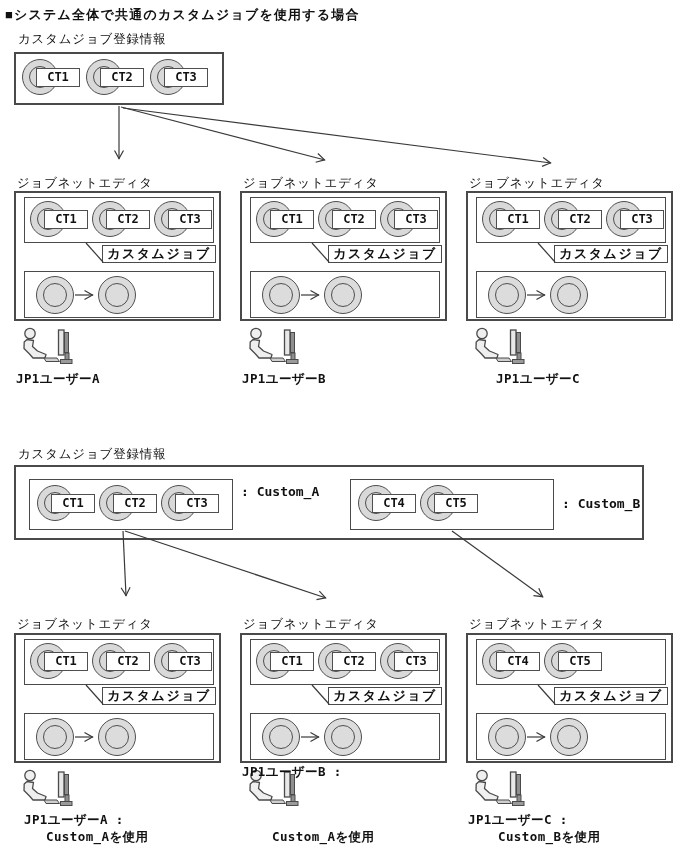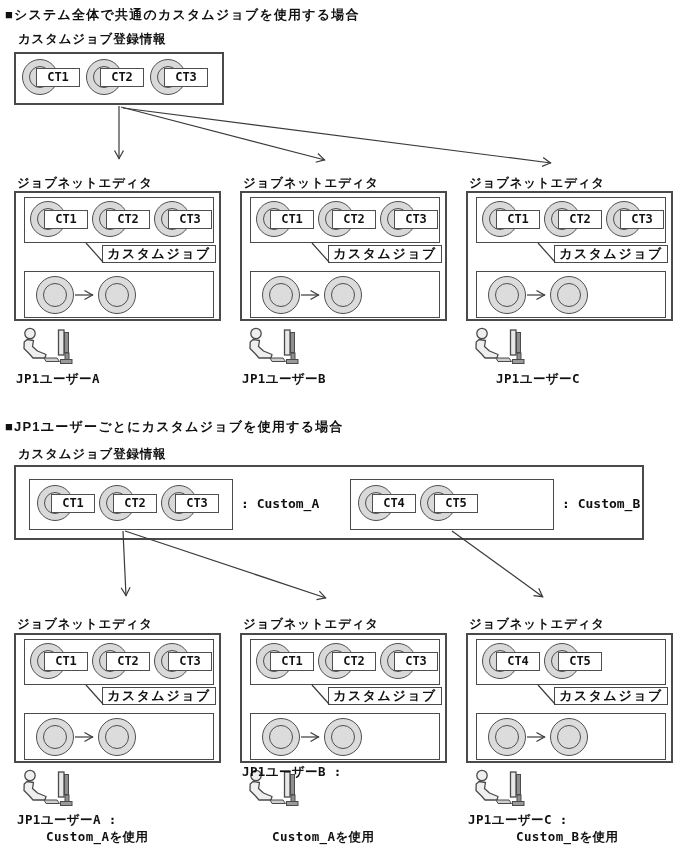--- a/index.html
+++ b/index.html
@@ -1,20 +1,20 @@
 <!DOCTYPE html>
 <html><head>
 <meta charset="utf-8">
 <style>
   html,body{margin:0;padding:0;background:#fff;}
   #stage{position:relative;width:676px;height:853px;background:#fff;overflow:hidden;
          font-family:"Liberation Sans",sans-serif;color:#111;}
   .abs{position:absolute;}
   .hdr{font-size:13px;font-weight:600;letter-spacing:1.2px;white-space:nowrap;}
-  .lbl{font-size:12.5px;font-weight:700;letter-spacing:0.8px;white-space:nowrap;}
+  .lbl{font-size:12.5px;font-weight:400;letter-spacing:0.8px;white-space:nowrap;}
   .usr{font-size:12.5px;font-weight:600;letter-spacing:0.4px;white-space:nowrap;
        font-family:"DejaVu Sans Mono","Liberation Sans",sans-serif;}
   .mono{font-family:"DejaVu Sans Mono",monospace;font-size:13px;font-weight:600;white-space:nowrap;}
   .box2{border:2px solid #4a4a4a;background:#fff;box-sizing:border-box;}
   .box1{border:1.5px solid #4a4a4a;background:#fff;box-sizing:border-box;}
   
   .ct{width:60px;height:44px;}
   .ct i{position:absolute;left:0;top:3px;width:36px;height:36px;border-radius:50%;
         background:#d9d9d9;border:1.6px solid #4f4f4f;box-sizing:border-box;}
   .ct b{position:absolute;left:7px;top:10px;width:22px;height:22px;border-radius:50%;
@@ -164,41 +164,40 @@
     </div>
   <div class="abs jn" style="left:550px;top:276px">
       <i></i>
       <b></b>
     </div>
   <svg class="abs person" style="left:472px;top:327px">
       <use href="#psn"></use>
     </svg>
   <div class="abs usr" style="left:496px;top:371px">JP1ユーザーC</div>
 
-  <div class="abs hdr" style="left:5px;top:418px">■JP1ユーザーごとにカスタムジョブを使用する場合</div>
   <div class="abs lbl" style="left:18px;top:446px">カスタムジョブ登録情報</div>
 
   <div class="abs box2" style="left:14px;top:465px;width:630px;height:75px"></div>
   <div class="abs box1" style="left:29px;top:479px;width:204px;height:51px"></div>
   <div class="abs ct" style="left:37px;top:482px">
       <i></i>
       <b></b>
       <span>CT1</span>
     </div>
   <div class="abs ct" style="left:99px;top:482px">
       <i></i>
       <b></b>
       <span>CT2</span>
     </div>
   <div class="abs ct" style="left:161px;top:482px">
       <i></i>
       <b></b>
       <span>CT3</span>
     </div>
-  <div class="abs mono" style="left:241px;top:496px">: Custom_A</div>
+  <div class="abs mono" style="left:241px;top:484px">: Custom_A</div>
 
   <div class="abs box1" style="left:350px;top:479px;width:204px;height:51px"></div>
   <div class="abs ct" style="left:358px;top:482px">
       <i></i>
       <b></b>
       <span>CT4</span>
     </div>
   <div class="abs ct" style="left:420px;top:482px">
       <i></i>
       <b></b>
@@ -230,21 +229,21 @@
       <i></i>
       <b></b>
     </div>
   <div class="abs jn" style="left:98px;top:718px">
       <i></i>
       <b></b>
     </div>
   <svg class="abs person" style="left:20px;top:769px">
       <use href="#psn"></use>
     </svg>
-  <div class="abs usr" style="left:17px;top:812px">JP1ユーザーA :</div>
+  <div class="abs usr" style="left:24px;top:812px">JP1ユーザーA :</div>
   <div class="abs usr" style="left:46px;top:829px">Custom_Aを使用</div>
 
   <div class="abs lbl" style="left:243px;top:616px">ジョブネットエディタ</div>
   <div class="abs box2" style="left:240px;top:633px;width:207px;height:130px"></div>
   <div class="abs box1" style="left:250px;top:639px;width:190px;height:46px"></div>
   <div class="abs ct" style="left:256px;top:640px">
       <i></i>
       <b></b>
       <span>CT1</span>
     </div>
@@ -294,21 +293,21 @@
       <b></b>
     </div>
   <div class="abs jn" style="left:550px;top:718px">
       <i></i>
       <b></b>
     </div>
   <svg class="abs person" style="left:472px;top:769px">
       <use href="#psn"></use>
     </svg>
   <div class="abs usr" style="left:468px;top:812px">JP1ユーザーC :</div>
-  <div class="abs usr" style="left:516px;top:829px">Custom_Bを使用</div>
+  <div class="abs usr" style="left:498px;top:829px">Custom_Bを使用</div>
 
   <svg id="wires" width="676" height="853">
     <defs>
       <marker id="arw" markerWidth="14" markerHeight="12" refX="0.5" refY="0" orient="auto" markerUnits="userSpaceOnUse" viewBox="-12 -6 14 12">
         <path d="M-8,-4.5 L0,0 L-8,4.5" fill="none" stroke="#3a3a3a" stroke-width="1.2"></path>
       </marker>
     </defs>
     <g stroke="#3a3a3a" stroke-width="1.2" fill="none">
 
       <path d="M119,106 L119,159" marker-end="url(#arw)"></path>

